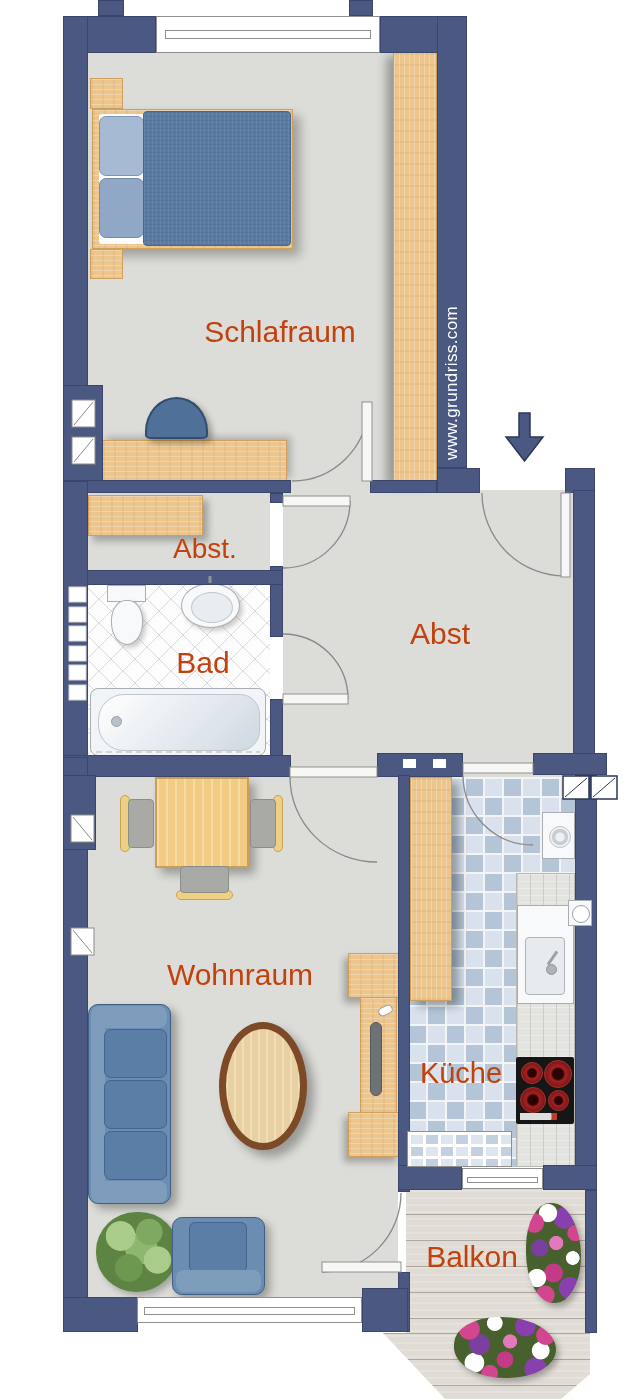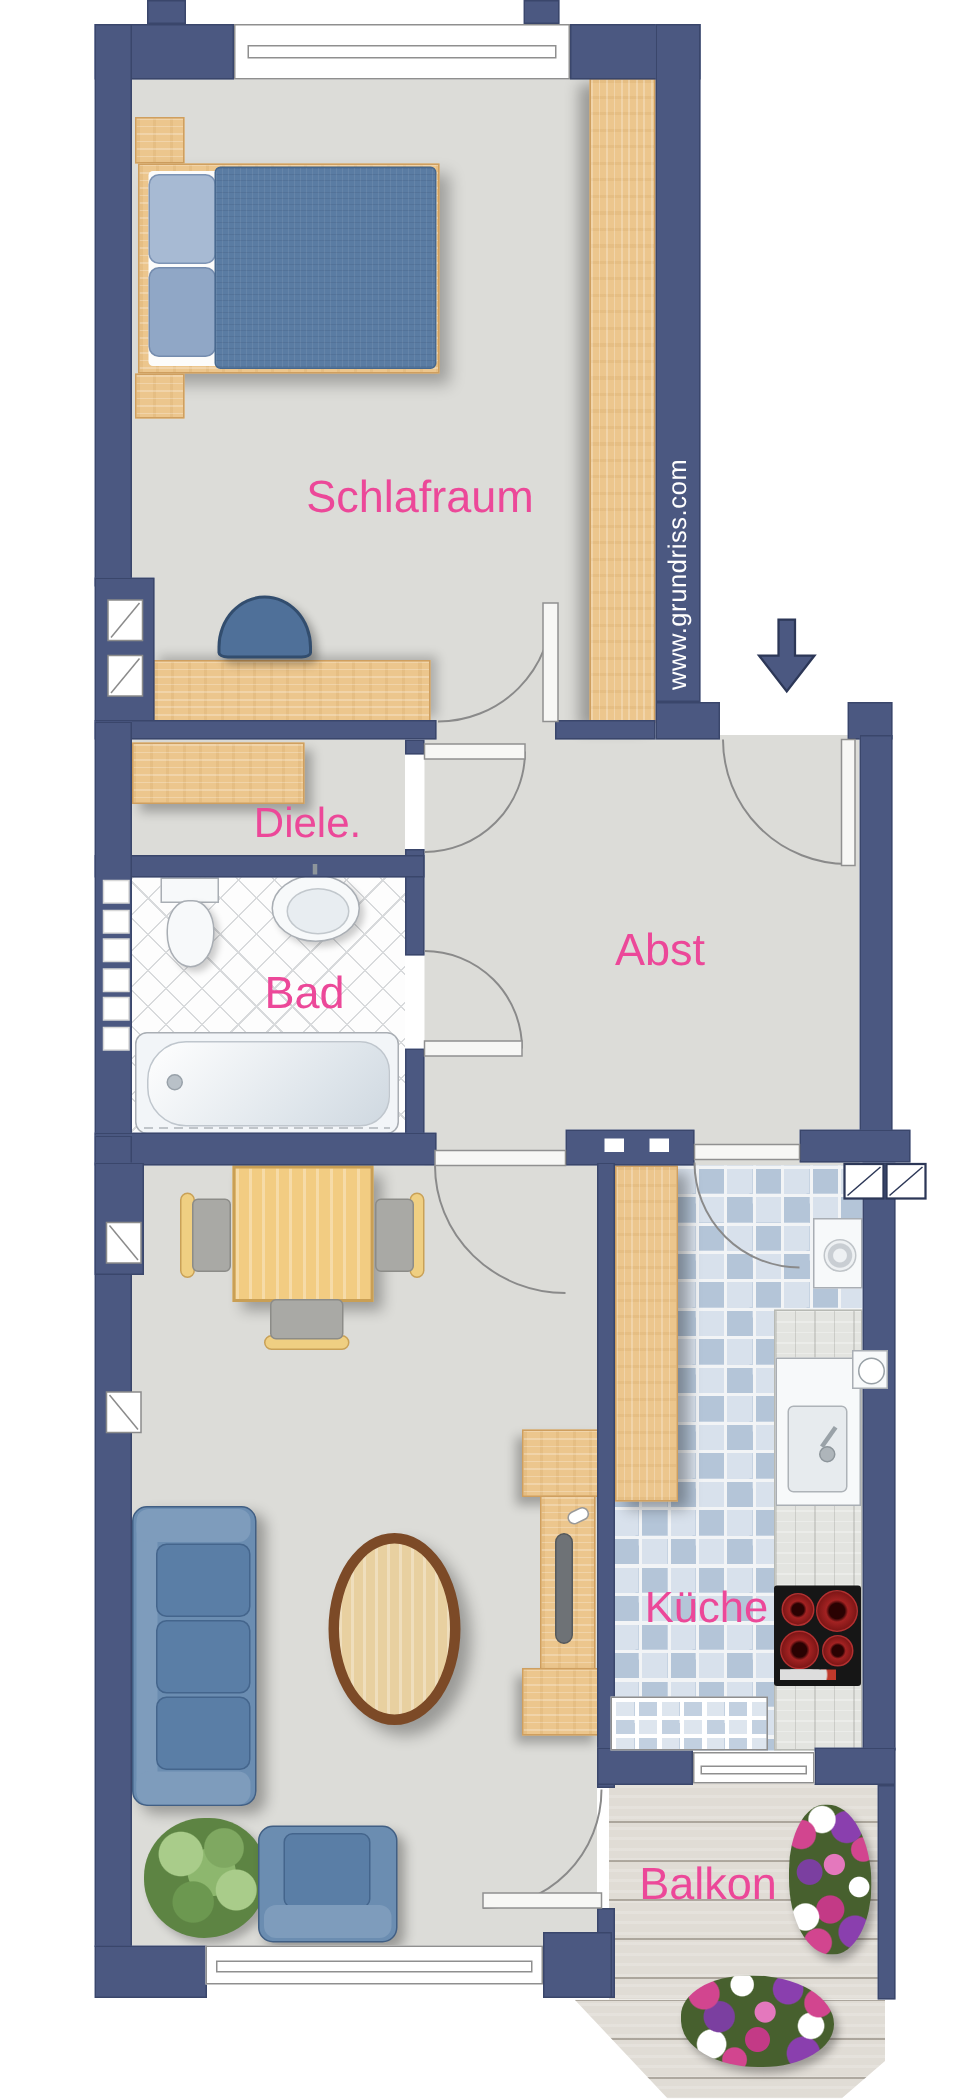--- a/index.html
+++ b/index.html
@@ -21,21 +21,21 @@
                       repeating-linear-gradient(to bottom,rgba(255,255,255,.16) 2px 4px,transparent 4px 9px);}
   .wood{position:absolute;z-index:3;background-color:#ecc68d;box-sizing:border-box;border:1px solid #cf9f5f;
      background-image:repeating-linear-gradient(to bottom,rgba(255,255,255,.25) 0 1px,transparent 1px 5px),
                       repeating-linear-gradient(to right,rgba(190,140,70,.14) 0 2px,transparent 2px 11px);}
   .woodv{position:absolute;z-index:3;background-color:#ecc68d;box-sizing:border-box;border:1px solid #cf9f5f;
      background-image:repeating-linear-gradient(to right,rgba(255,255,255,.25) 0 1px,transparent 1px 5px),
                       repeating-linear-gradient(to bottom,rgba(190,140,70,.14) 0 2px,transparent 2px 11px);}
   .counter{position:absolute;z-index:3;background-color:#e3e4e0;box-sizing:border-box;border:1px solid #b7b9b4;
      background-image:repeating-linear-gradient(to right,rgba(140,140,135,.28) 0 1px,transparent 1px 13px),
                       repeating-linear-gradient(to bottom,rgba(255,255,255,.3) 0 1px,transparent 1px 7px);}
-  .label{position:absolute;z-index:5;color:#ec4899;white-space:nowrap;transform:translate(-50%,-50%);}
+  .label{position:absolute;z-index:5;color:#c2410c;white-space:nowrap;transform:translate(-50%,-50%);}
   .winband{position:absolute;z-index:4;background:#fff;box-sizing:border-box;border:1px solid #8f8f8f;}
   .wininner{position:absolute;box-sizing:border-box;border:1px solid #8f8f8f;background:#fff;}
   .fixture{position:absolute;z-index:3;background:#f7f9fa;box-sizing:border-box;border:1px solid #a9aeb4;}
   .flowers{position:absolute;z-index:3;border-radius:45% 55% 48% 52%;box-shadow:3px 4px 6px rgba(0,0,0,.3);
      background:
       radial-gradient(circle at 15% 20%,#d2458f 0 10%,transparent 11%),
       radial-gradient(circle at 40% 10%,#ffffff 0 9%,transparent 10%),
       radial-gradient(circle at 70% 15%,#8a3fae 0 11%,transparent 12%),
       radial-gradient(circle at 90% 30%,#d2458f 0 9%,transparent 10%),
       radial-gradient(circle at 25% 45%,#7b3fa0 0 12%,transparent 13%),
@@ -199,24 +199,25 @@
          background:radial-gradient(circle at 6% 50%,#ddd 0 38%,transparent 42%),radial-gradient(circle at 22% 50%,#ddd 0 38%,transparent 42%),radial-gradient(circle at 38% 50%,#ddd 0 38%,transparent 42%),linear-gradient(to right,transparent 55%,#c0392b 55% 75%,transparent 75%);"></div>
   </div>
   <div class="fixture" style="left:568px;top:900px;width:24px;height:26px;z-index:5;">
     <div style="position:absolute;left:3px;top:4px;width:16px;height:16px;border-radius:50%;border:1px solid #98a0a6;background:#fff;"></div>
   </div>
 
   <div class="flowers" style="left:526px;top:1203px;width:55px;height:100px;"></div>
   <div class="flowers" style="left:454px;top:1317px;width:102px;height:61px;"></div>
 
   <div class="label" style="left:280px;top:332px;font-size:30px;">Schlafraum</div>
-  <div class="label" style="left:205px;top:549px;font-size:28px;">Diele.</div>
+  <div class="label" style="left:205px;top:549px;font-size:28px;">Abst.</div>
   <div class="label" style="left:203px;top:663px;font-size:30px;">Bad</div>
   <div class="label" style="left:440px;top:634px;font-size:30px;">Abst</div>
-  <div class="label" style="left:471px;top:1073px;font-size:29px;">Küche</div>
+  <div class="label" style="left:240px;top:975px;font-size:30px;">Wohnraum</div>
+  <div class="label" style="left:461px;top:1073px;font-size:29px;">Küche</div>
   <div class="label" style="left:472px;top:1257px;font-size:30px;">Balkon</div>
 
   <div id="watermark">www.grundriss.com</div>
 
   <svg class="overlay" width="636" height="1400" viewBox="0 0 636 1400">
 
     <path d="M292 481 A76 76 0 0 0 368 405" fill="none" stroke="#8a8a8a" stroke-width="1.3"></path>
     <rect x="362" y="402" width="10" height="79" fill="#f7f7f5" stroke="#909090"></rect>
 
     <path d="M350 501 A67 67 0 0 1 283 568" fill="none" stroke="#8a8a8a" stroke-width="1.3"></path>

